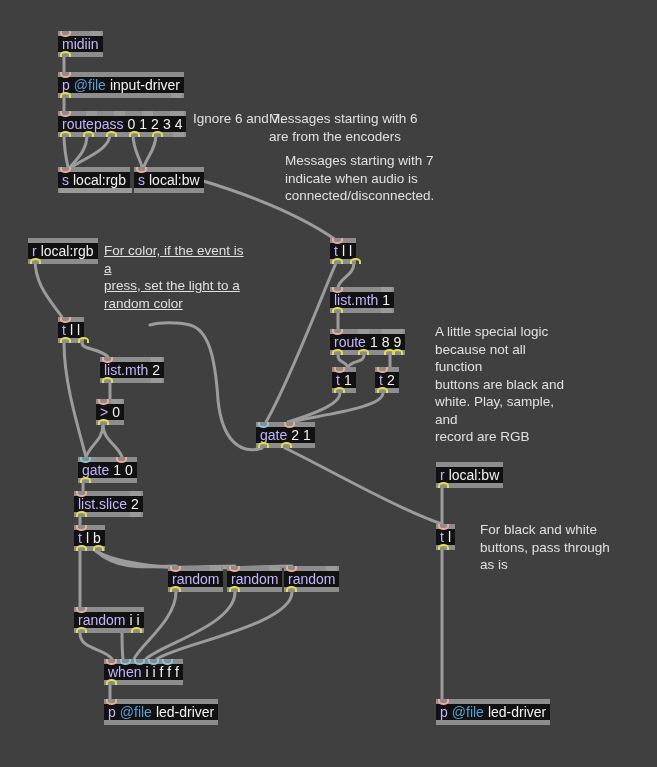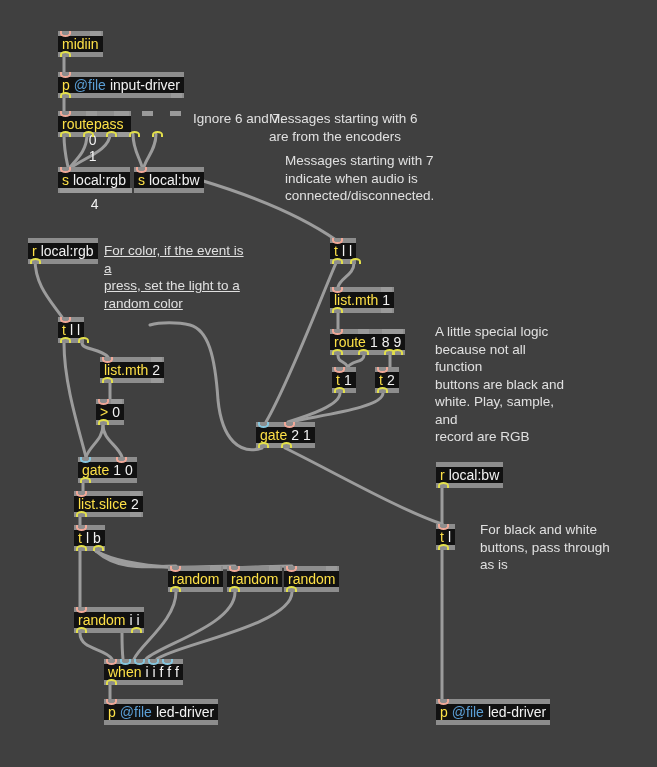--- a/index.html
+++ b/index.html
@@ -34,21 +34,21 @@
     display: flex;
     align-items: center;
     white-space: nowrap;
     font-size: 14px;
     line-height: 16px;
     color: #e8a33d;
     letter-spacing: 0px;
   }
   .obj .tok { margin-right: 4px; }
   .obj .tok:last-child { margin-right: 0; }
-  .tok-name  { color: #fde047; }
+  .tok-name  { color: #c4b5fd; }
   .tok-arg   { color: #f2f2f2; }
   .tok-at    { color: #5b9fd6; }
   .tok-sub   { color: #f2f2f2; }
   
   .nub {
     position: absolute;
     width: 11px;
     height: 6px;
     box-sizing: border-box;
   }
@@ -173,21 +173,21 @@
 
   <div class="obj" style="left:58px; top:72px;">
     <span class="nub in" style="left:2px;"></span>
     <span class="nub out" style="left:2px;"></span>
     <span class="nub blank out" style="right:2px;"></span>
     <span class="tok tok-name">p</span>
     <span class="tok tok-at">@file</span>
     <span class="tok tok-sub">input-driver</span>
   </div>
 
-  <div class="obj" style="left:58px; top:111px;flex-direction:column;">
+  <div class="obj" style="left:58px; top:111px;">
     <span class="nub in" style="left:2px;"></span>
     <span class="nub blank in" style="left:28px;"></span>
     <span class="nub blank in" style="left:56px;"></span>
     <span class="nub blank in" style="left:84px;"></span>
     <span class="nub blank in" style="left:112px;"></span>
     <span class="nub blank in" style="right:2px;"></span>
     <span class="nub out" style="left:2px;"></span>
     <span class="nub out" style="left:25px;"></span>
     <span class="nub out" style="left:48px;"></span>
     <span class="nub out" style="left:71px;"></span>

